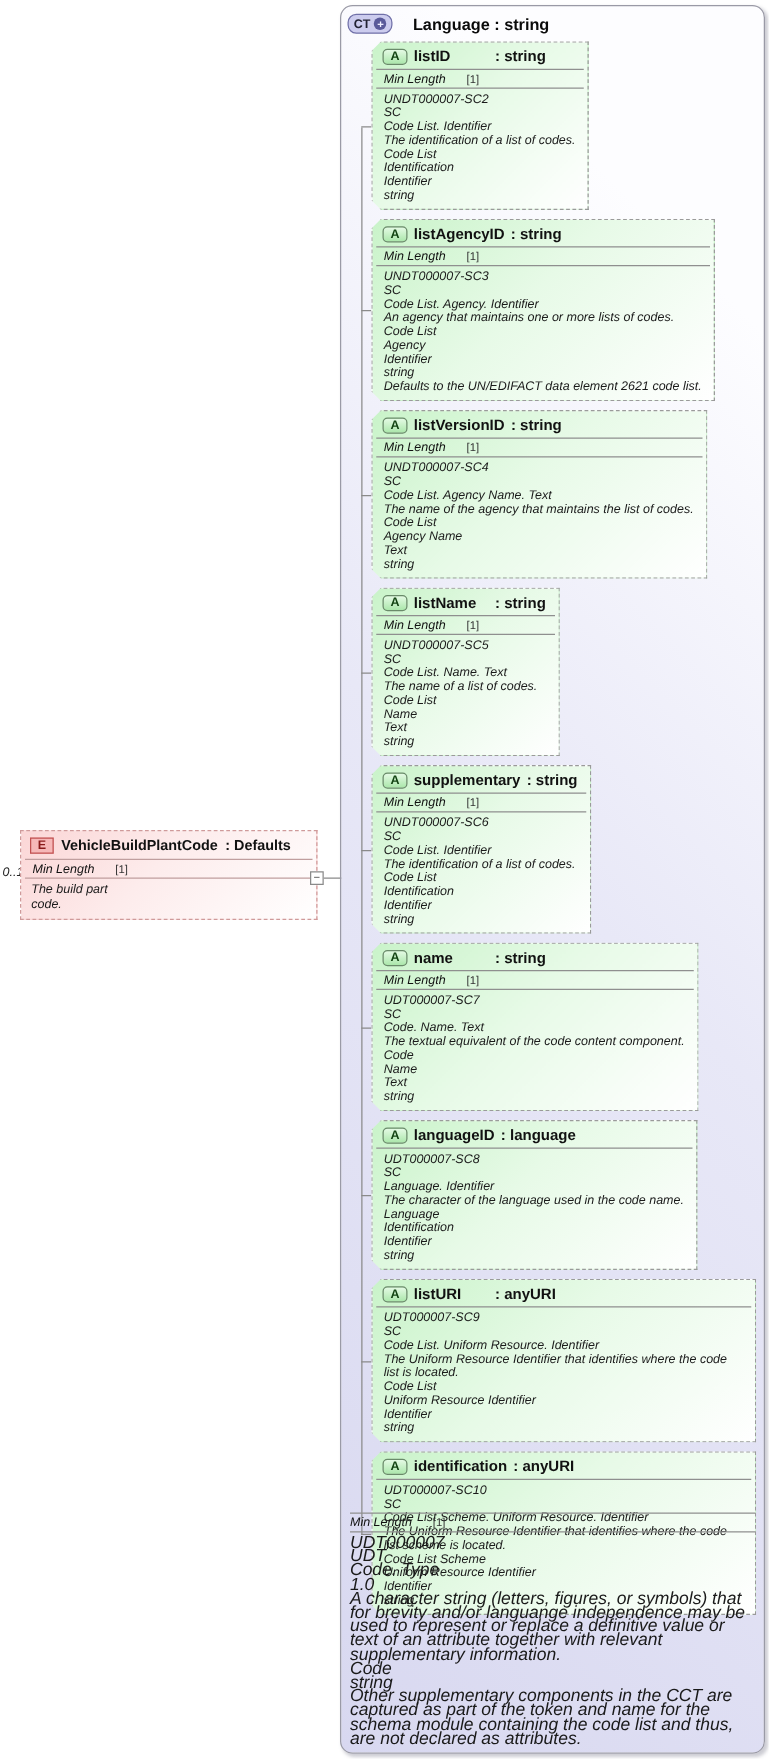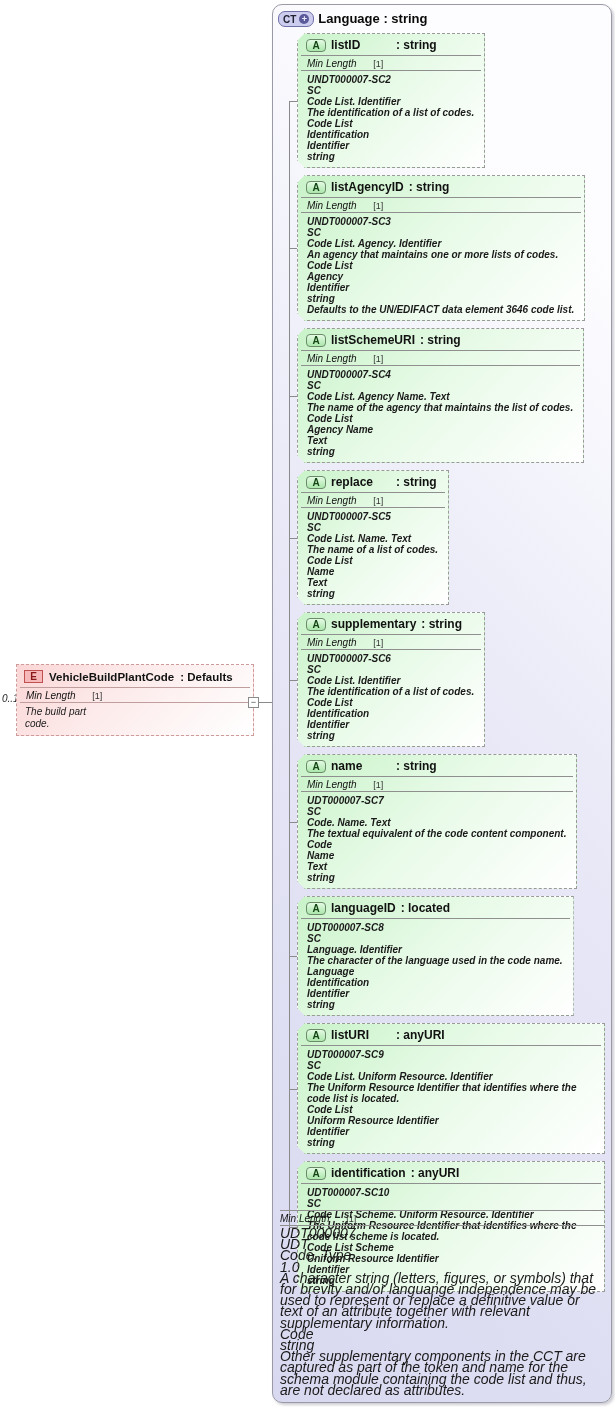--- a/index.html
+++ b/index.html
@@ -31,21 +31,21 @@
     border:1px solid #8a8a8a; background:#ffffff; color:#444; font-size:9px; line-height:8px;
     text-align:center; cursor:pointer; }
 
   
   .type-panel {
     position:absolute; left:272px; top:4px; width:340px; height:1399px;
     border:1px solid #9a9aa6; border-radius:10px;
     background:linear-gradient(45deg, var(--panel-fill,#d8d8f0) 0%, #e8e8f7 50%, #fdfdff 85%);
     box-shadow:2px 2px 3px rgba(110,110,130,0.35);
   }
-  .panel-header { display:flex; gap:4px; padding:6px 8px 3px 5px; }
+  .panel-header { display:flex; align-items:center; gap:16px; padding:6px 8px 3px 5px; }
   .ct-icon { display:inline-flex; align-items:center; gap:3px; padding:1px 4px; height:16px;
     border:1.5px solid #7070a8; border-radius:7px; background:var(--ct-icon-fill,#ccccee);
     font-size:10px; font-weight:bold; color:#223; }
   .ct-plus { display:inline-block; width:10px; height:10px; border-radius:50%;
     background:#5a5a9a; color:#eeeeff; font-size:9px; line-height:10px; text-align:center; font-weight:bold; }
   .panel-title { font-size:13px; font-weight:bold; color:#0a0a0a; }
 
   .rail { position:absolute; left:16px; width:1px; background:#8a8a8a; }
 
   .attr-stack { margin:3px 0 0 24px; }
@@ -61,21 +61,21 @@
     font-weight:bold; font-size:12px; white-space:nowrap; }
   .a-icon { flex:none; width:20px; height:13px; border:1px solid #6a8a6a; border-radius:4px;
     background:linear-gradient(180deg,#e4fae4,#abe7ab); font-size:10px; font-weight:bold; color:#134413;
     display:flex; align-items:center; justify-content:center; }
   .attr-name { min-width:60px; }
   .rule { border-top:1px solid #8f8f8f; margin:0 3px; }
   .facet-row { padding:2px 10px 1px 9px; font-size:10px; white-space:nowrap; }
   .facet-label { font-style:italic; font-weight:normal; color:#111; }
   .facet-value { margin-left:14px; font-size:9px; color:#333; }
   .attr-desc { padding:3px 10px 5px 9px; font-size:10px; font-style:italic; line-height:11px;
-    white-space:pre-line; color:#1a1a1a;font-weight:bold; }
+    white-space:pre-line; color:#1a1a1a; }
 
   .panel-footer { position:absolute; left:6px; right:6px; bottom:6px; }
   .panel-footer .rule { margin:0 1px; }
   .panel-footer .facet-row { padding:2px 2px 1px 1px; }
   .footer-desc { padding:2px 2px 0 1px; font-size:14px; font-style:italic; line-height:11.2px;
     white-space:pre-line; color:#1a1a1a; }
 </style>
 </head>
 <body>
 
@@ -153,29 +153,29 @@
         </div>
         <div class="rule"></div>
         <div class="attr-desc">UNDT000007-SC3
 SC
 Code List. Agency. Identifier
 An agency that maintains one or more lists of codes.
 Code List
 Agency
 Identifier
 string
-Defaults to the UN/EDIFACT data element 3646 code list.</div>
-      </div>
-    </div>
-
-    <div class="attr-wrap">
-      <div class="attr-box">
-        <div class="attr-title">
-          <span class="a-icon">A</span>
-          <span class="attr-name">listSchemeURI</span>
+Defaults to the UN/EDIFACT data element 2621 code list.</div>
+      </div>
+    </div>
+
+    <div class="attr-wrap">
+      <div class="attr-box">
+        <div class="attr-title">
+          <span class="a-icon">A</span>
+          <span class="attr-name">listVersionID</span>
           <span>: string</span>
         </div>
         <div class="rule"></div>
         <div class="facet-row">
           <span class="facet-label">Min Length</span>
           <span class="facet-value">[1]</span>
         </div>
         <div class="rule"></div>
         <div class="attr-desc">UNDT000007-SC4
 SC
@@ -185,21 +185,21 @@
 Agency Name
 Text
 string</div>
       </div>
     </div>
 
     <div class="attr-wrap">
       <div class="attr-box">
         <div class="attr-title">
           <span class="a-icon">A</span>
-          <span class="attr-name">replace</span>
+          <span class="attr-name">listName</span>
           <span>: string</span>
         </div>
         <div class="rule"></div>
         <div class="facet-row">
           <span class="facet-label">Min Length</span>
           <span class="facet-value">[1]</span>
         </div>
         <div class="rule"></div>
         <div class="attr-desc">UNDT000007-SC5
 SC
@@ -258,21 +258,21 @@
 Text
 string</div>
       </div>
     </div>
 
     <div class="attr-wrap">
       <div class="attr-box">
         <div class="attr-title">
           <span class="a-icon">A</span>
           <span class="attr-name">languageID</span>
-          <span>: located</span>
+          <span>: language</span>
         </div>
         <div class="rule"></div>
         <div class="attr-desc">UDT000007-SC8
 SC
 Language. Identifier
 The character of the language used in the code name.
 Language
 Identification
 Identifier
 string</div>

